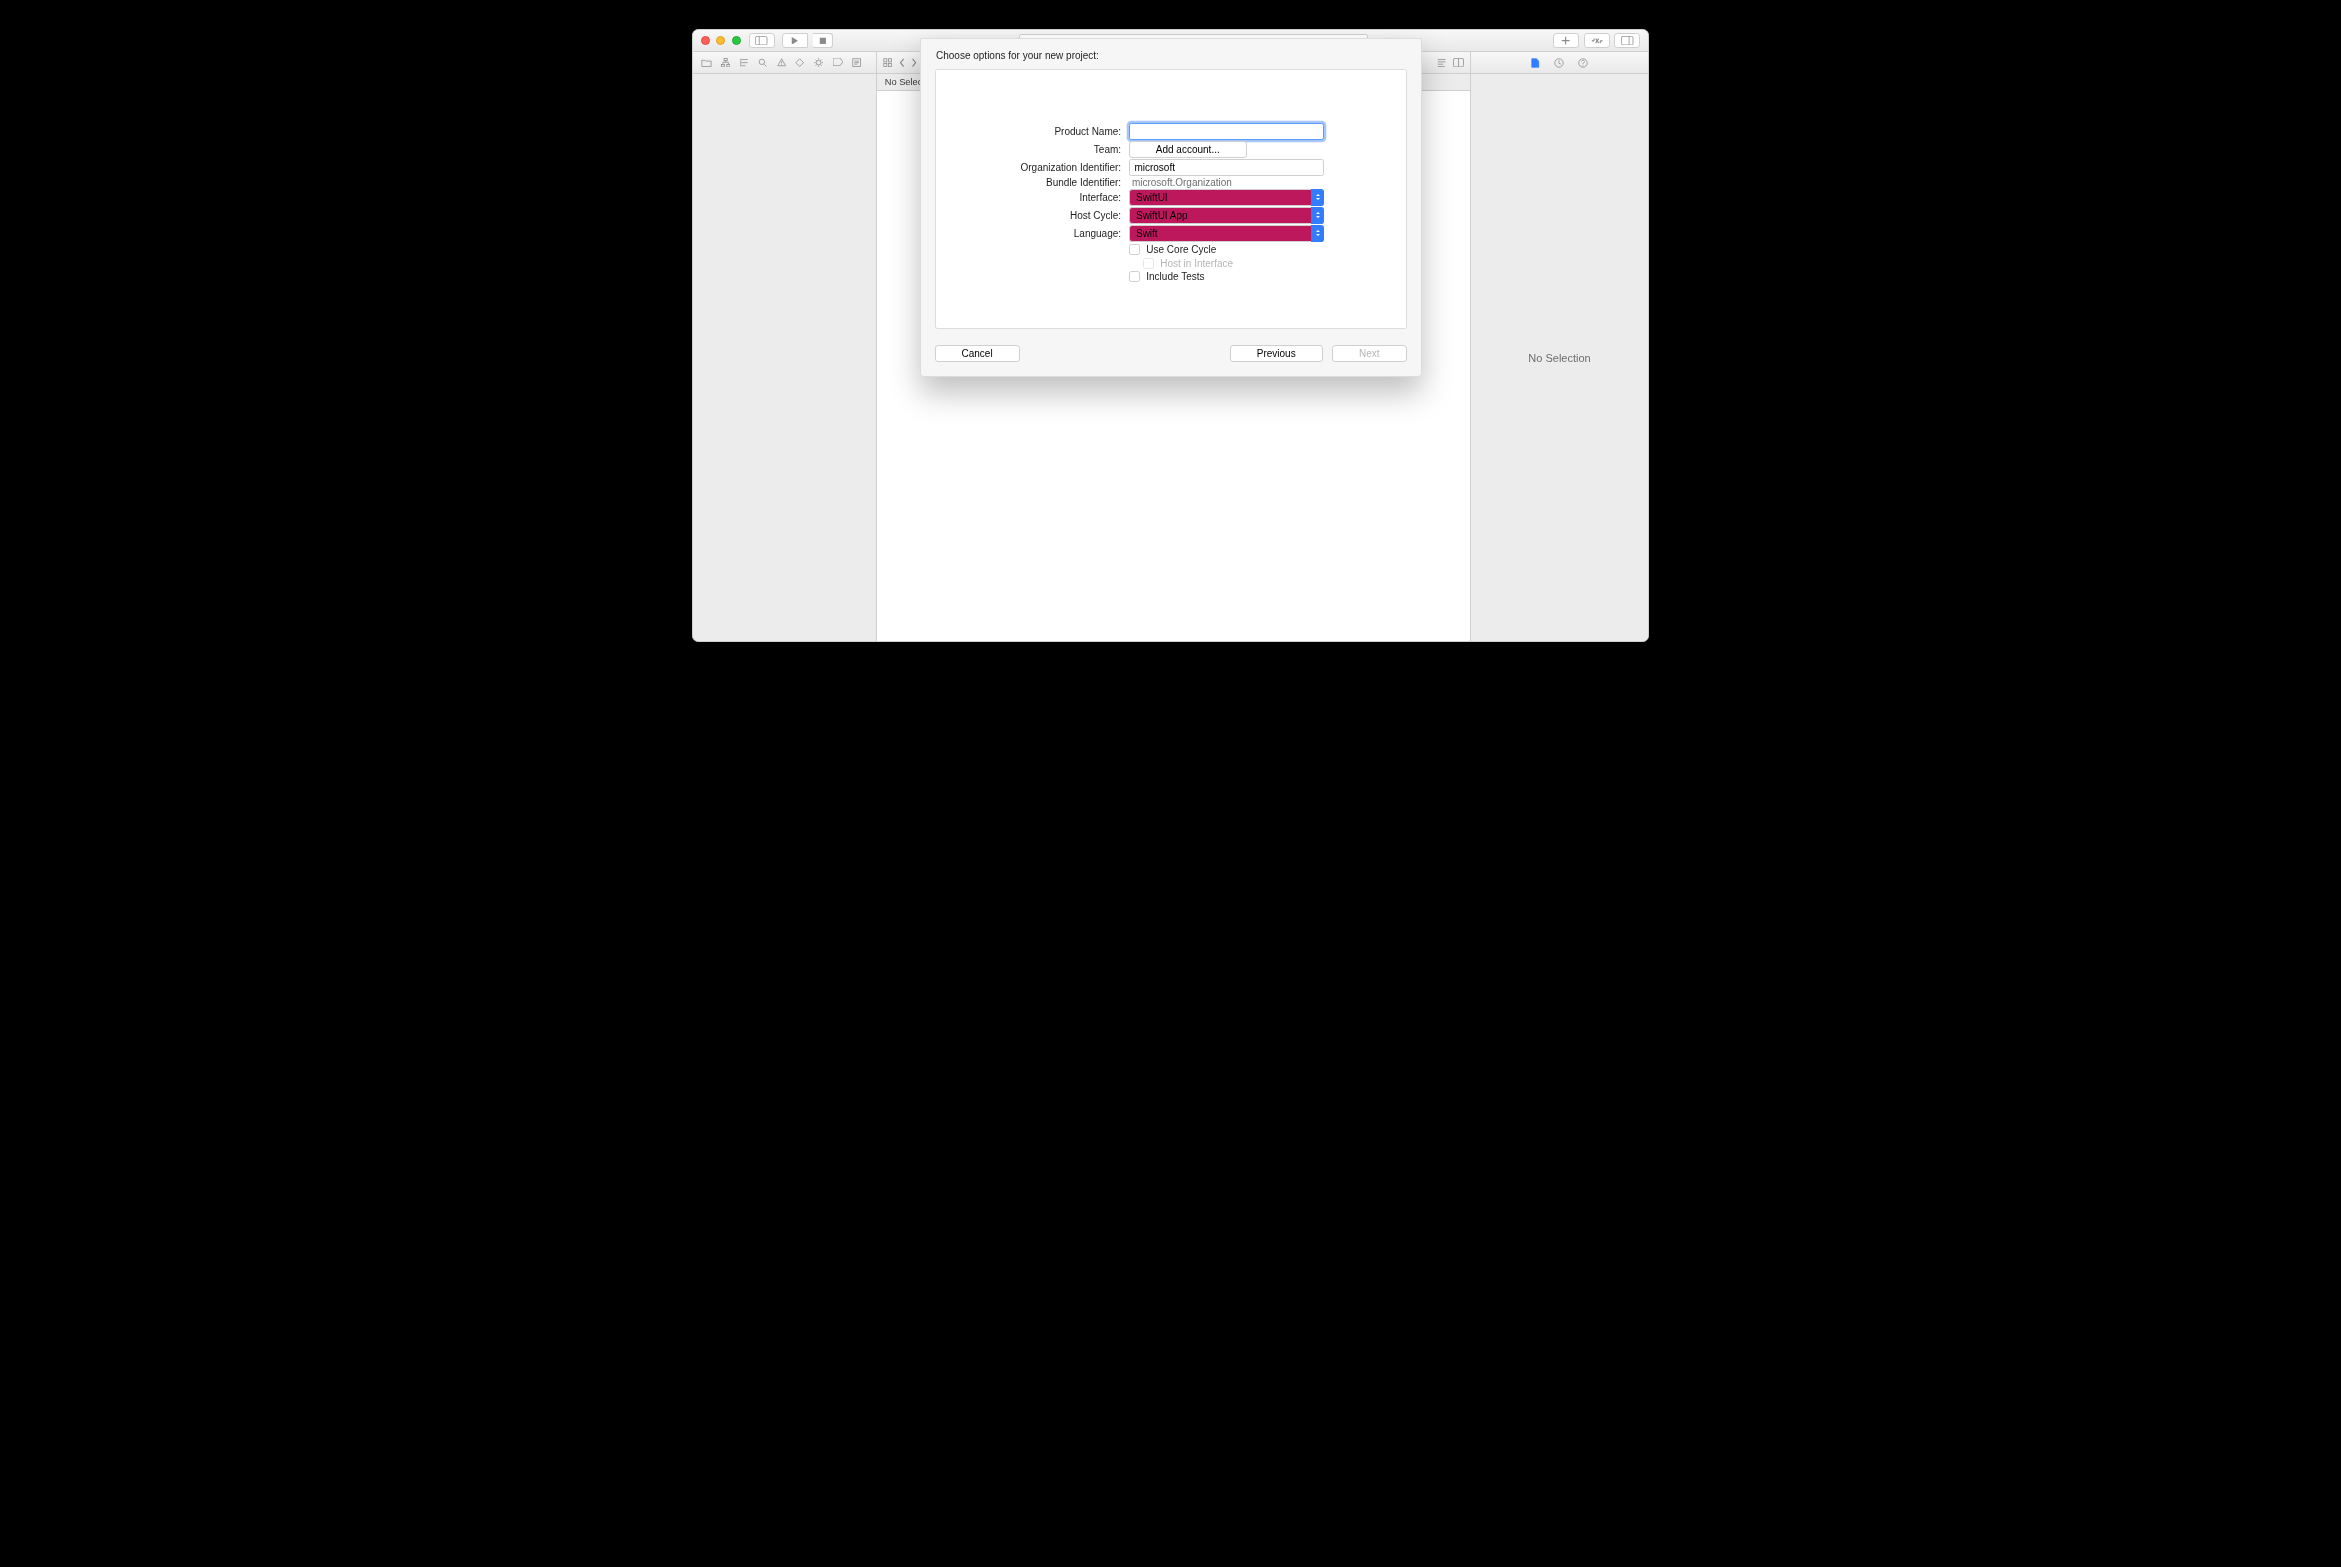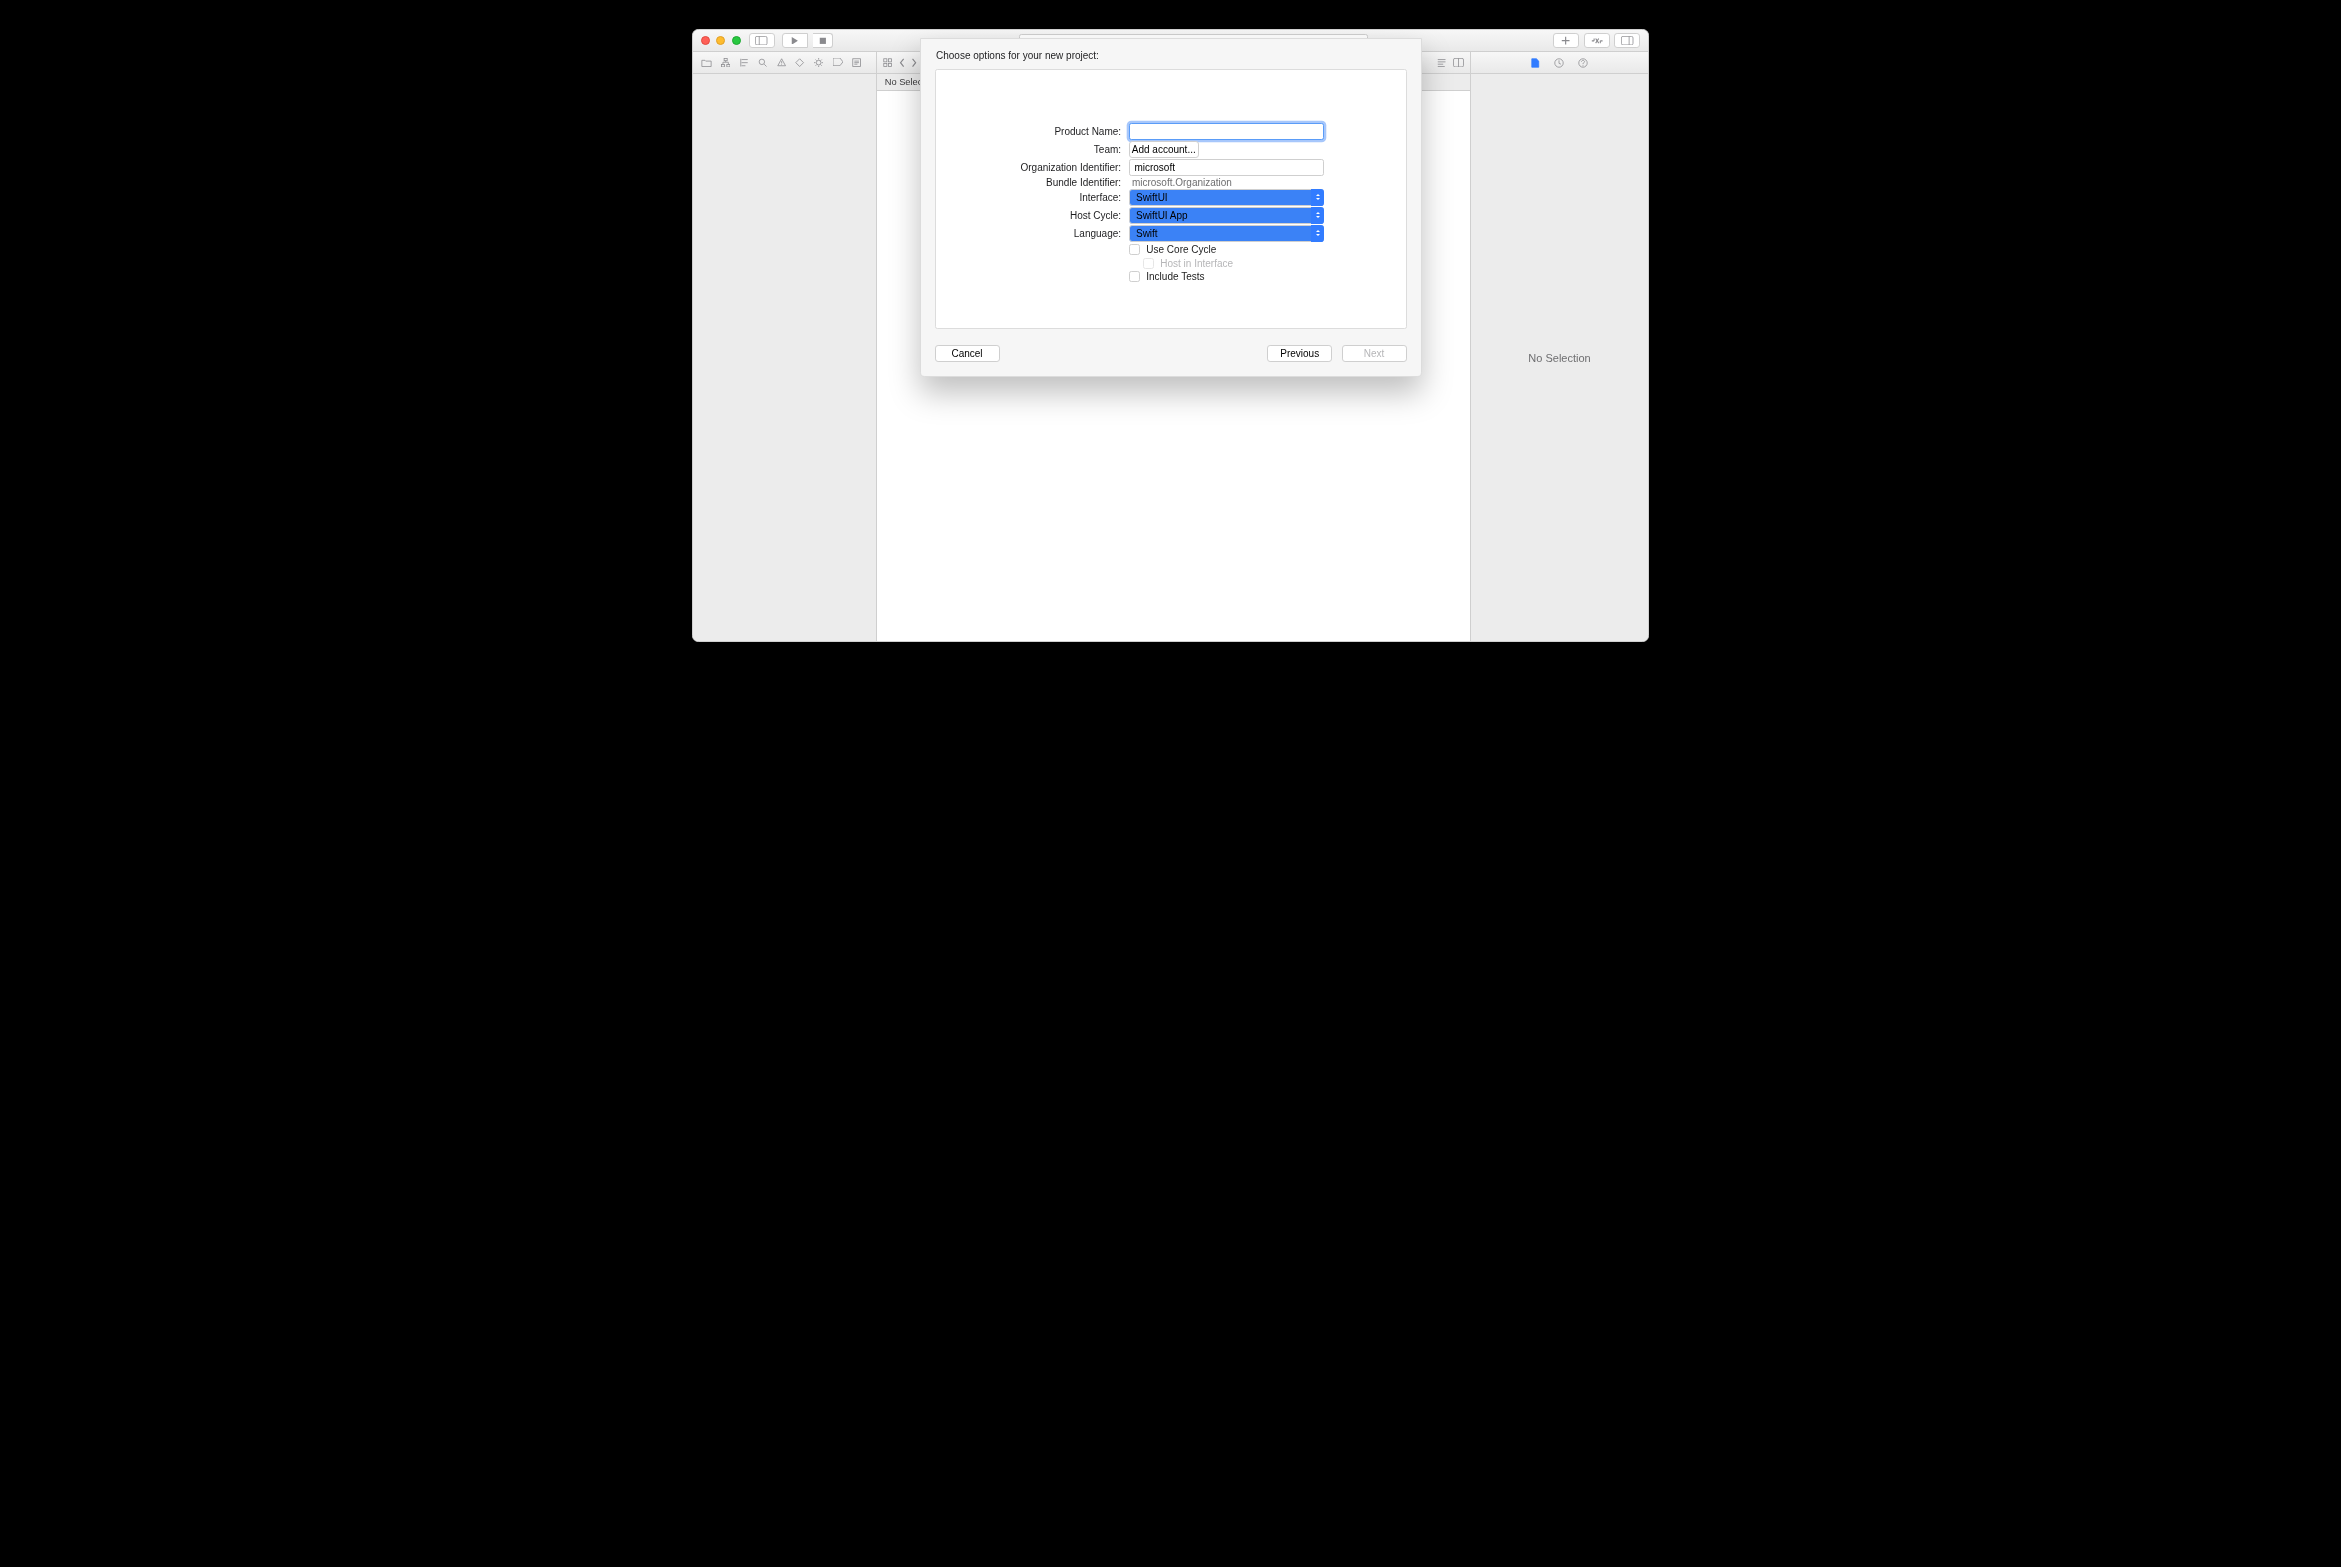--- a/index.html
+++ b/index.html
@@ -62,24 +62,24 @@
   
   .sheet{position:absolute;top:8px;left:50%;transform:translateX(-50%);width:502px;background:var(--sheet-bg);border:0.8px solid var(--sheet-border);border-bottom-left-radius:4.6px;border-bottom-right-radius:4.6px;box-shadow:0 15.5px 31px rgba(0,0,0,.25);padding:11px 14px 14px;z-index:10}
   .sheet-title{font-size:10px;color:#1d1d1f;margin:0 0 7.7px 1.5px}
   .sheet-body{background:#fff;border:0.8px solid var(--sheet-border);border-radius:2.3px;padding:53px 18.6px 46px}
   .form{display:flex;flex-direction:column;gap:1px}
   .row{display:flex;align-items:center;gap:7.7px}
   .row label{width:167px;text-align:right;color:#1d1d1f;font-size:10px}
   .field{width:195px}
   .input{width:100%;height:17px;border:0.8px solid var(--field-border);border-radius:2.3px;padding:0 4.6px;font:10px -apple-system,Arial;background:#fff}
   .input.focused{outline:none;box-shadow:0 0 0 2.3px rgba(59,130,246,.45);border-color:var(--accent-border)}
-  .mac-btn{height:17px;background:#fff;border:0.8px solid var(--btn-border);border-radius:3.1px;padding:0 2px;font:10px -apple-system,Arial;display:inline-flex;align-items:center;}
+  .mac-btn{height:17px;background:#fff;border:0.8px solid var(--btn-border);border-radius:3.1px;padding:0 26px;font:10px -apple-system,Arial;display:inline-flex;align-items:center;}
   .readonly-val{font-size:10px;color:var(--text-dim);padding-left:3.1px}
   .select-wrap{position:relative;width:195px}
-  .select{appearance:none;-webkit-appearance:none;width:100%;height:17px;border:0.8px solid var(--field-border);border-radius:3.1px;background:#3b82f6;padding:0 17px 0 6.2px;font:10px -apple-system,Arial}
+  .select{appearance:none;-webkit-appearance:none;width:100%;height:17px;border:0.8px solid var(--field-border);border-radius:3.1px;background:#be185d;padding:0 17px 0 6.2px;font:10px -apple-system,Arial}
   .select-caret{position:absolute;right:0;top:0;width:12.4px;height:17px;background:var(--select-accent);border-top-right-radius:3.1px;border-bottom-right-radius:3.1px;display:flex;flex-direction:column;align-items:center;justify-content:center;gap:0;pointer-events:none}
   .select-caret::before,.select-caret::after{content:"";width:0;height:0;border-left:2.3px solid transparent;border-right:2.3px solid transparent}
   .select-caret::before{border-bottom:2.3px solid #fff;margin-bottom:1.5px}
   .select-caret::after{border-top:2.3px solid #fff}
   .check-row{display:flex;align-items:center;gap:6.2px;padding-left:175px;margin-top:1.5px}
   .check{width:11px;height:11px;border:0.8px solid var(--field-border);border-radius:2.3px;background:#fff}
   .check.disabled{opacity:.5}
   .check-label{font-size:10px}
   .check-label.disabled{color:var(--text-disabled)}
   .indent{padding-left:189px}

